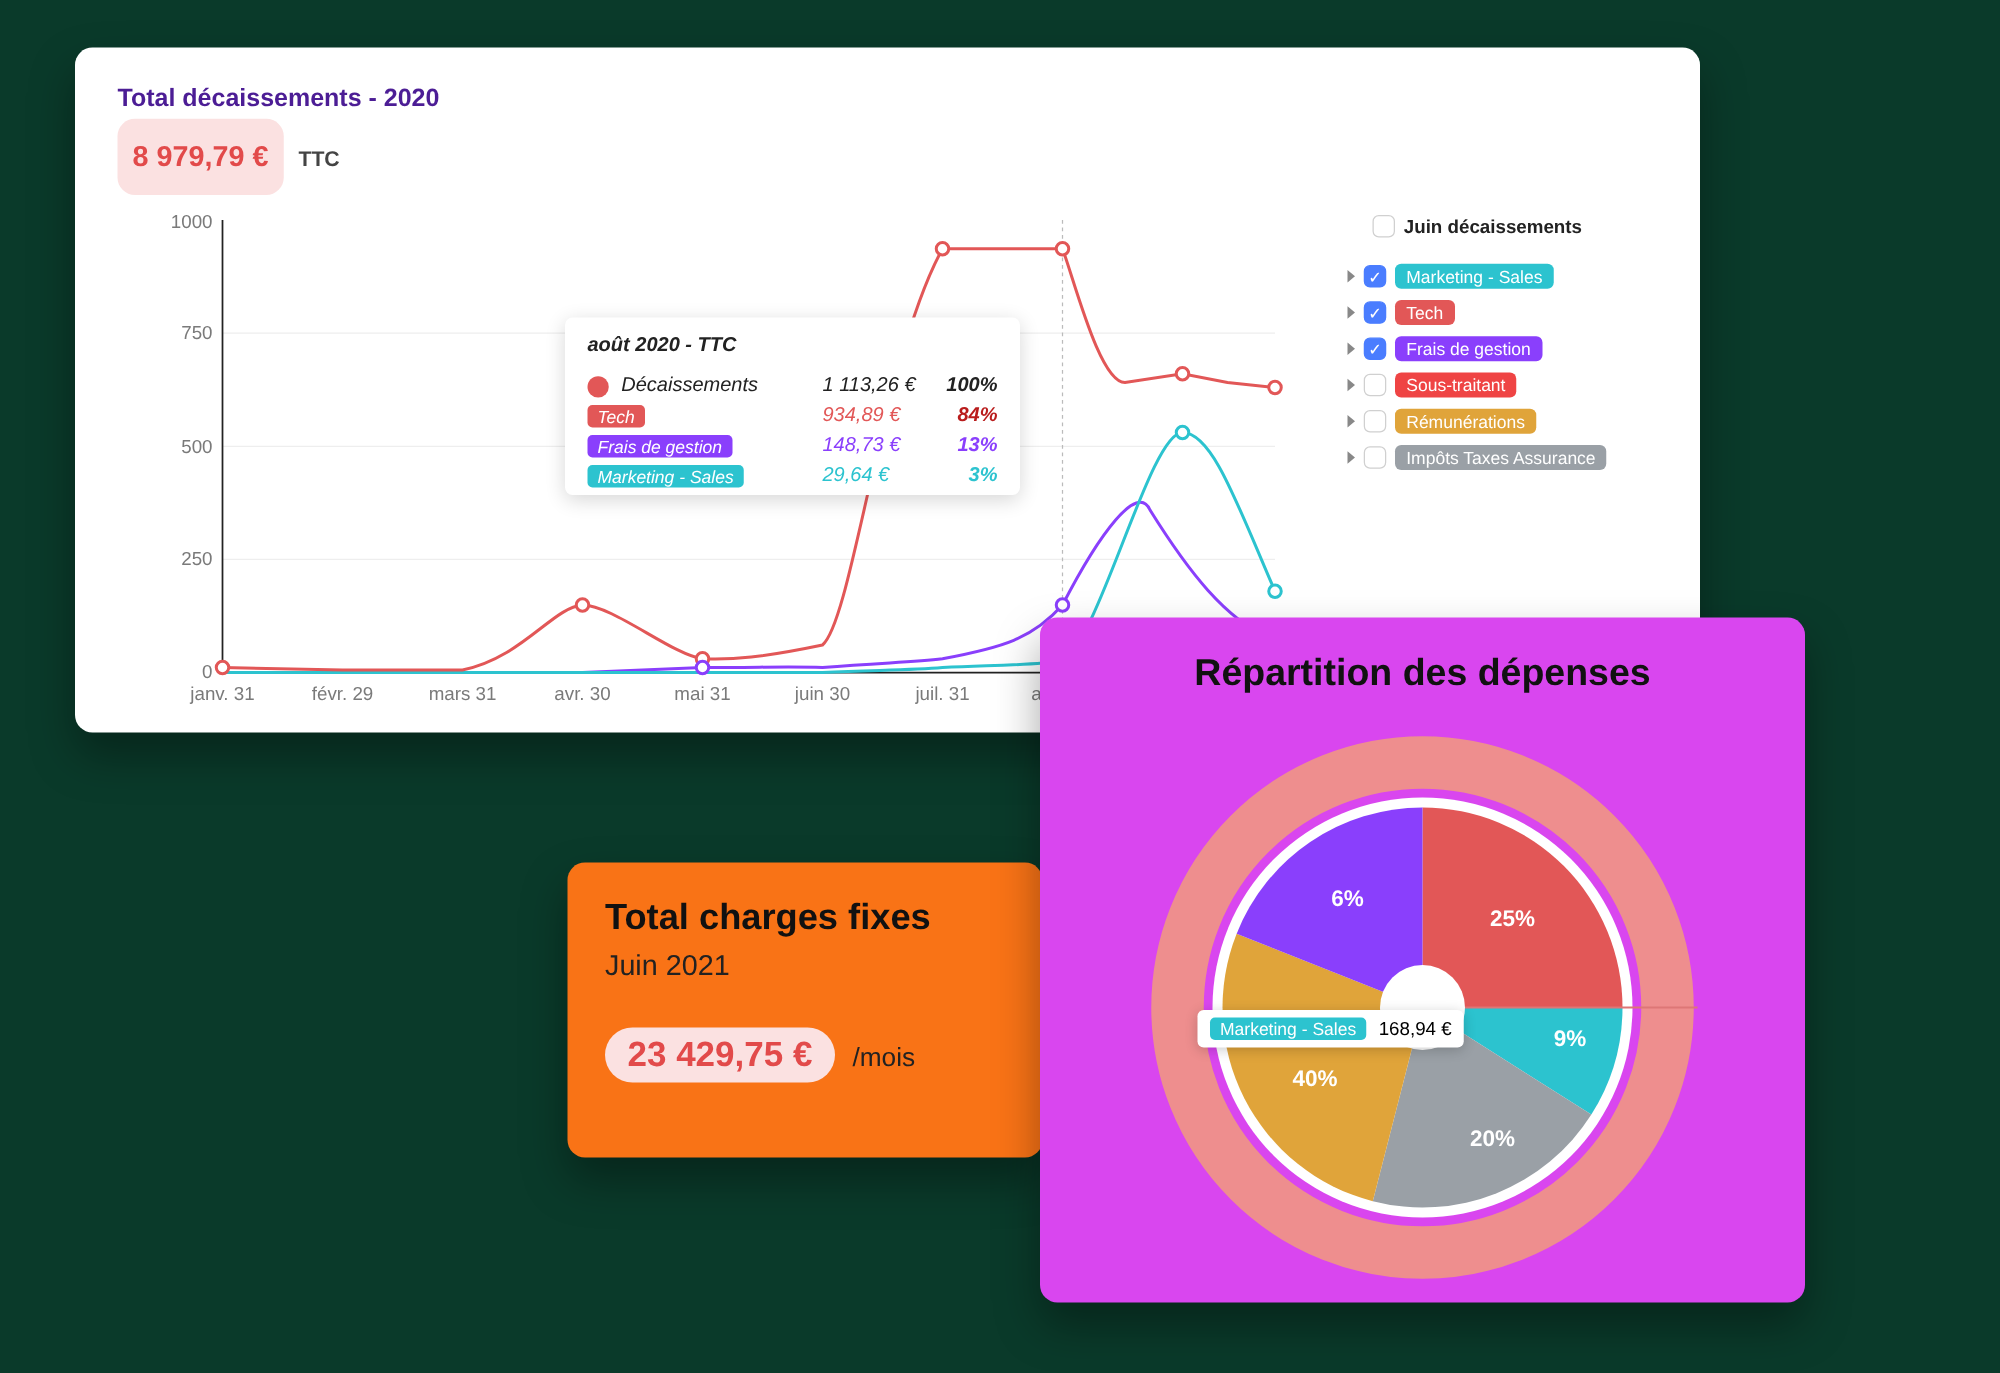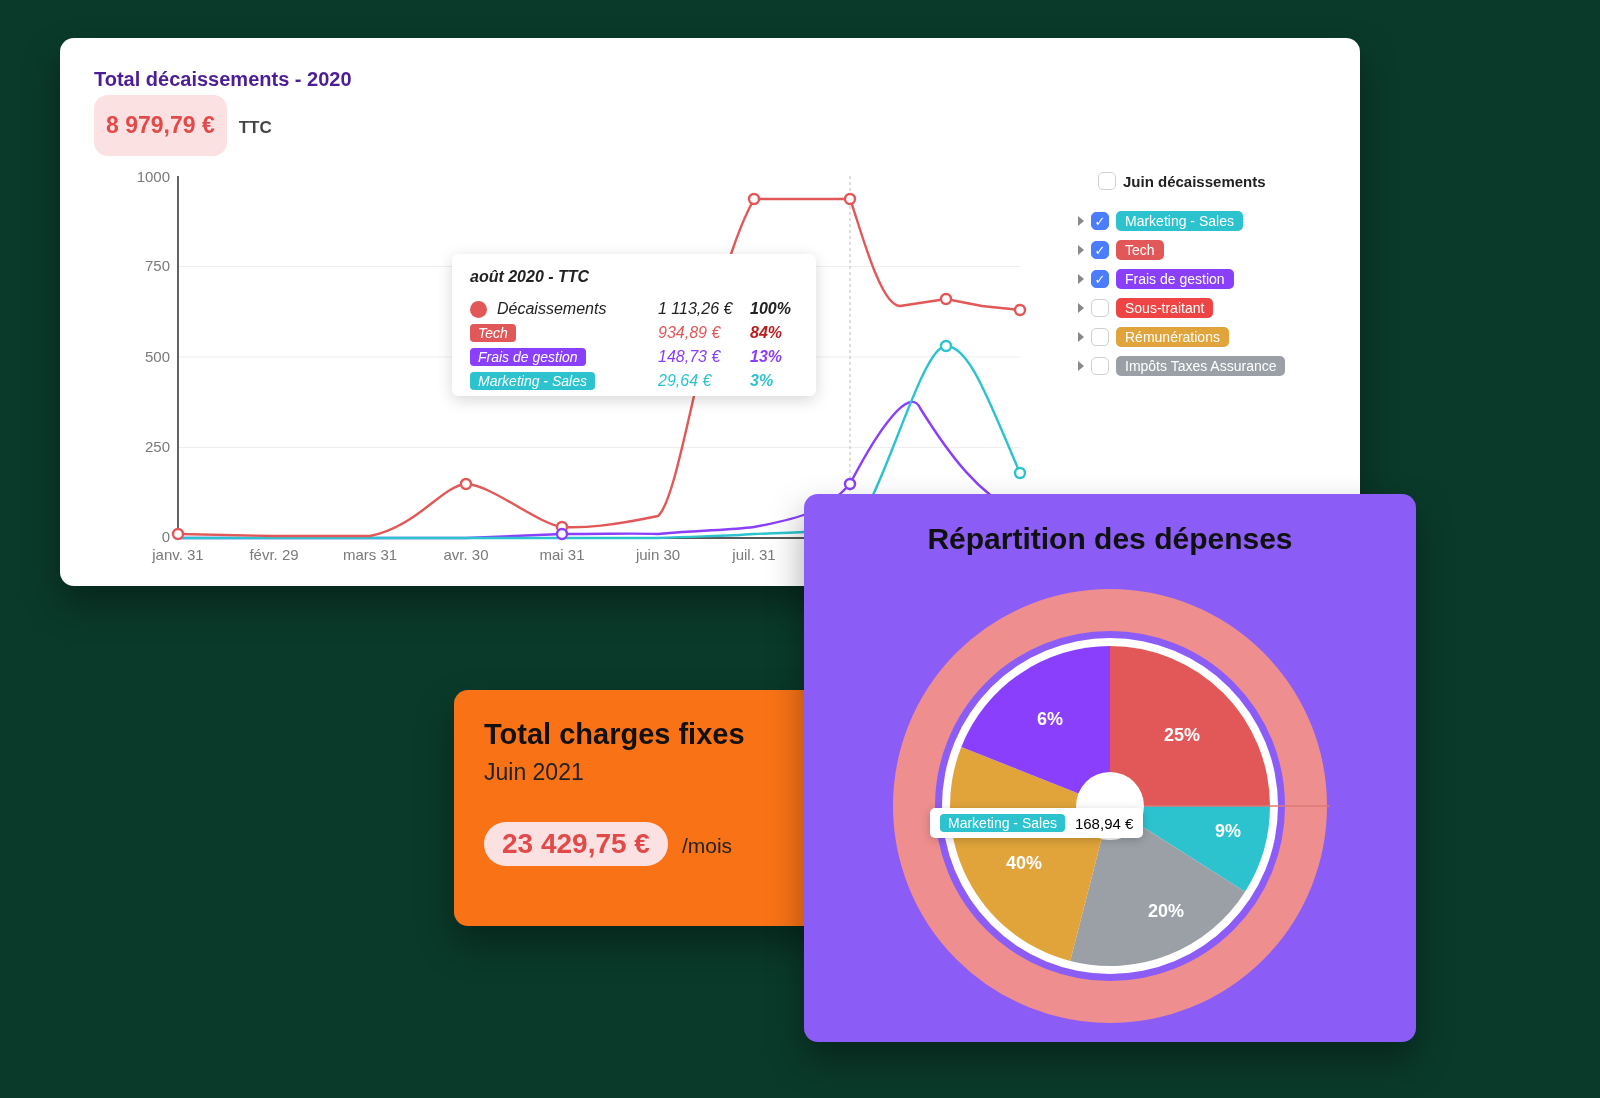--- a/index.html
+++ b/index.html
@@ -62,21 +62,21 @@
   }
   .tooltip-title { font-weight: 700; color: #222; margin-bottom: 14px; }
   .tooltip-row { display: flex; align-items: center; gap: 10px; margin-bottom: 6px; }
   .dot { width: 17px; height: 17px; border-radius: 50%; flex: 0 0 auto; }
   .pill {
     display: inline-block; padding: 1px 8px; border-radius: 4px;
     color: #fff; font-size: 14px; font-weight: 500; flex: 0 0 auto;
   }
   .tooltip-label { flex: 1 1 auto; color: #222; }
   .tooltip-val { width: 82px; text-align: left; }
-  .tooltip-pct { width: 48px; text-align: left; font-weight: 600; }
+  .tooltip-pct { width: 48px; text-align: right; font-weight: 600; }
 
   .legend-panel {
     position: absolute;
     top: 134px;
     right: 38px;
     width: 244px;
     font-size: 15px;
   }
   .legend-row { display: flex; align-items: center; gap: 7px; margin-bottom: 9px; }
   .chevron {
@@ -107,24 +107,24 @@
   .fixed-amount-row { display: flex; align-items: baseline; gap: 14px; margin-top: 36px; }
   .fixed-amount {
     background: #fbe1e1; color: #e24a4a; font-weight: 700;
     font-size: 28px; padding: 6px 18px; border-radius: 22px;
   }
   .per-month { font-size: 21px; color: #222; }
 
   .pie-card {
     position: absolute;
     top: 494px;
-    left: 804px;
+    left: 832px;
     width: 612px;
     height: 548px;
-    background: #8b5cf6;
+    background: #d946ef;
     border-radius: 14px;
     box-shadow: 0 18px 36px rgba(0,0,0,0.35);
     padding: 28px 24px;
   }
   .pie-title { font-size: 30px; font-weight: 700; color: #111; text-align: center; }
   .pie-wrap { position: relative; width: 460px; height: 460px; margin: 10px auto 0; }
   .pie-svg { width: 100%; height: 100%; }
   .slice-label { font-size: 18px; fill: #fff; font-weight: 600; text-anchor: middle; dominant-baseline: middle; }
   .pie-tooltip {
     position: absolute; left: 50px; top: 242px; background: #fff;

